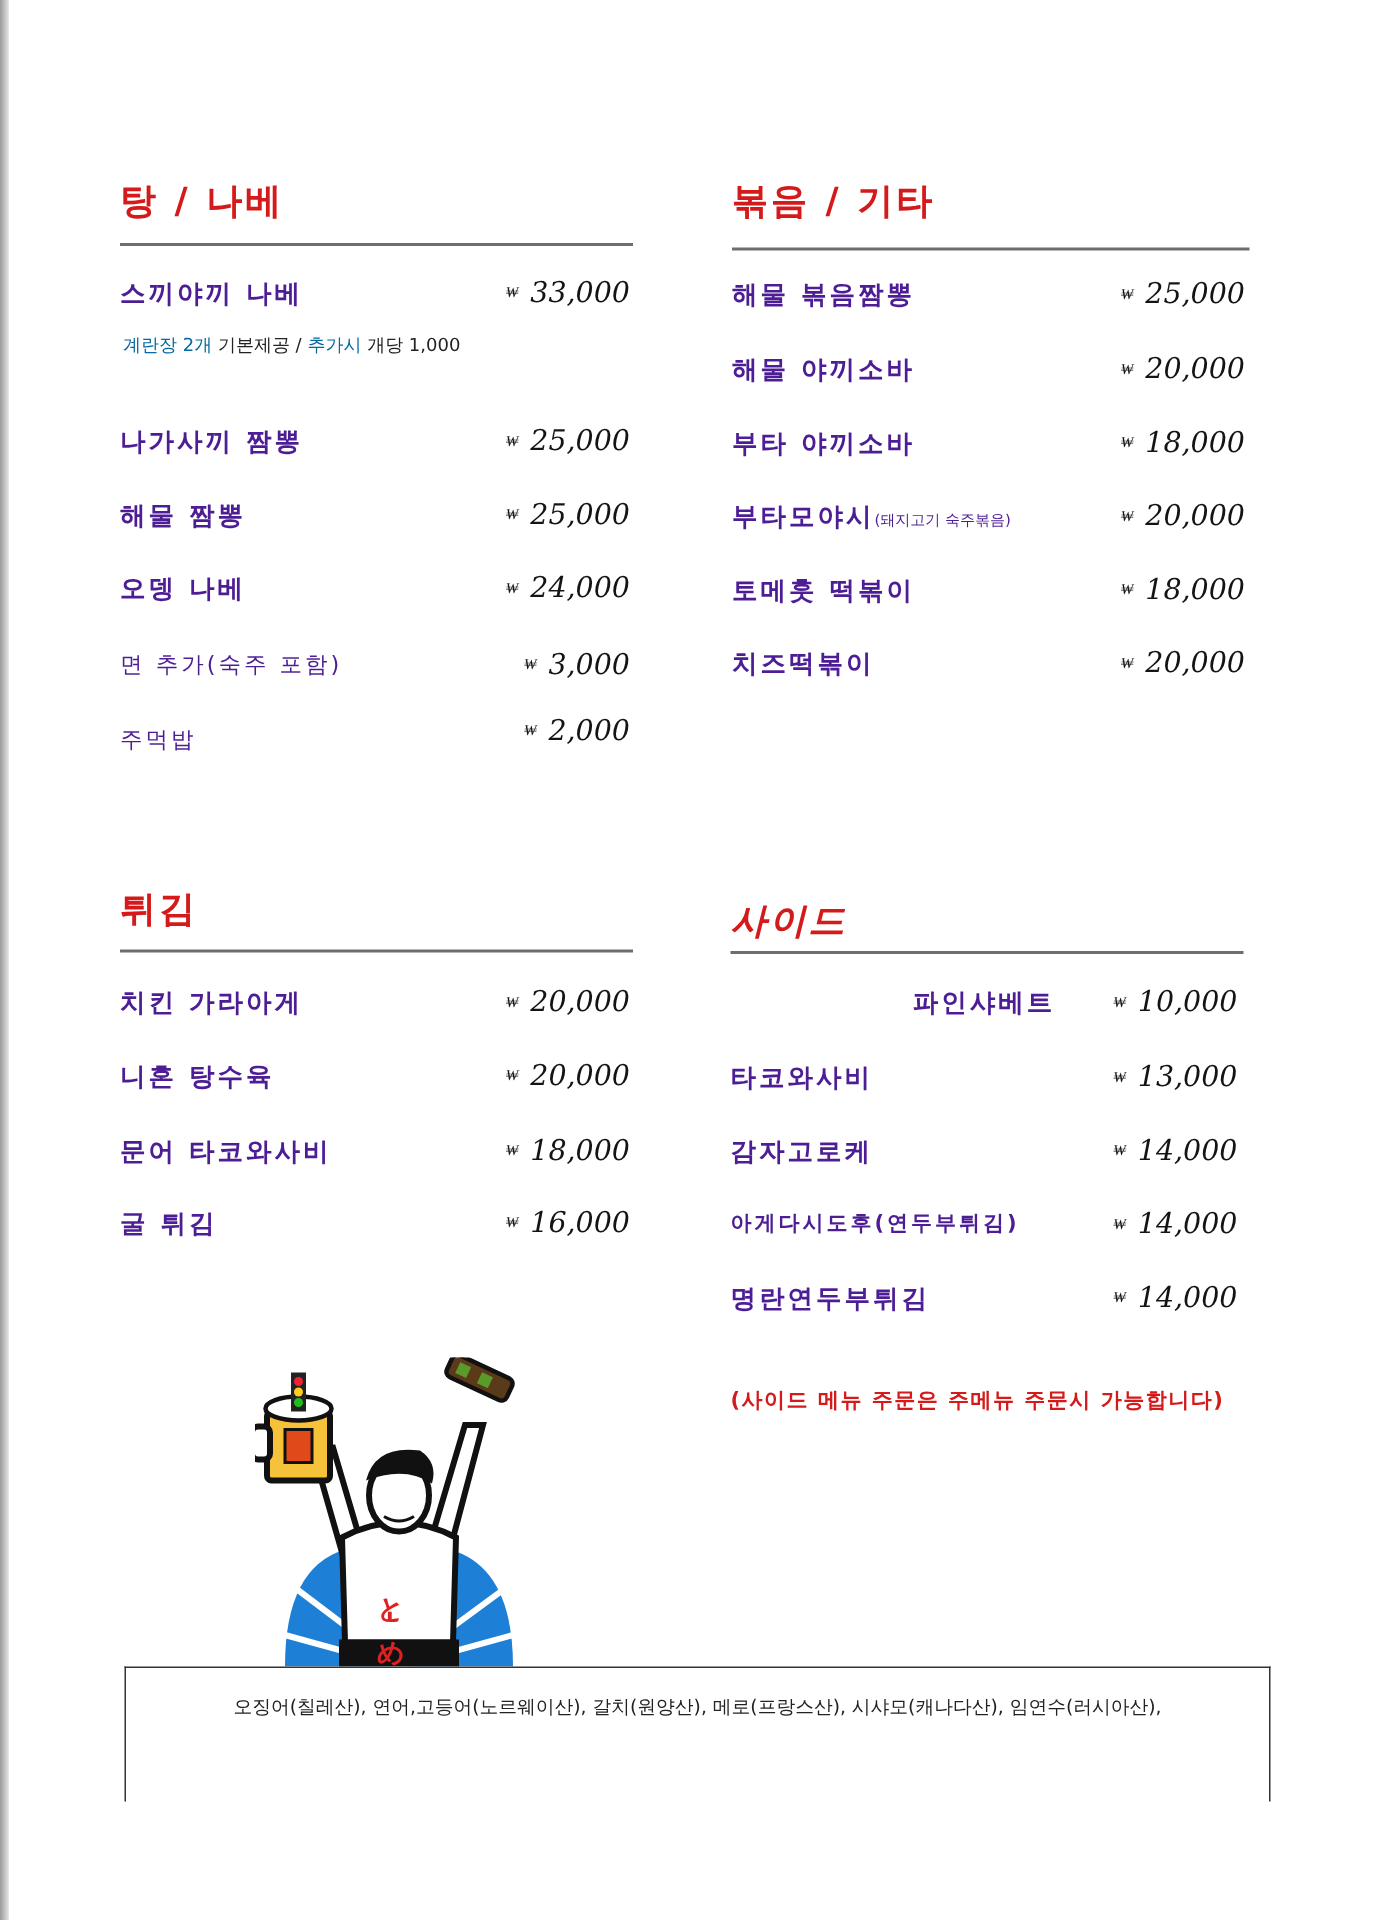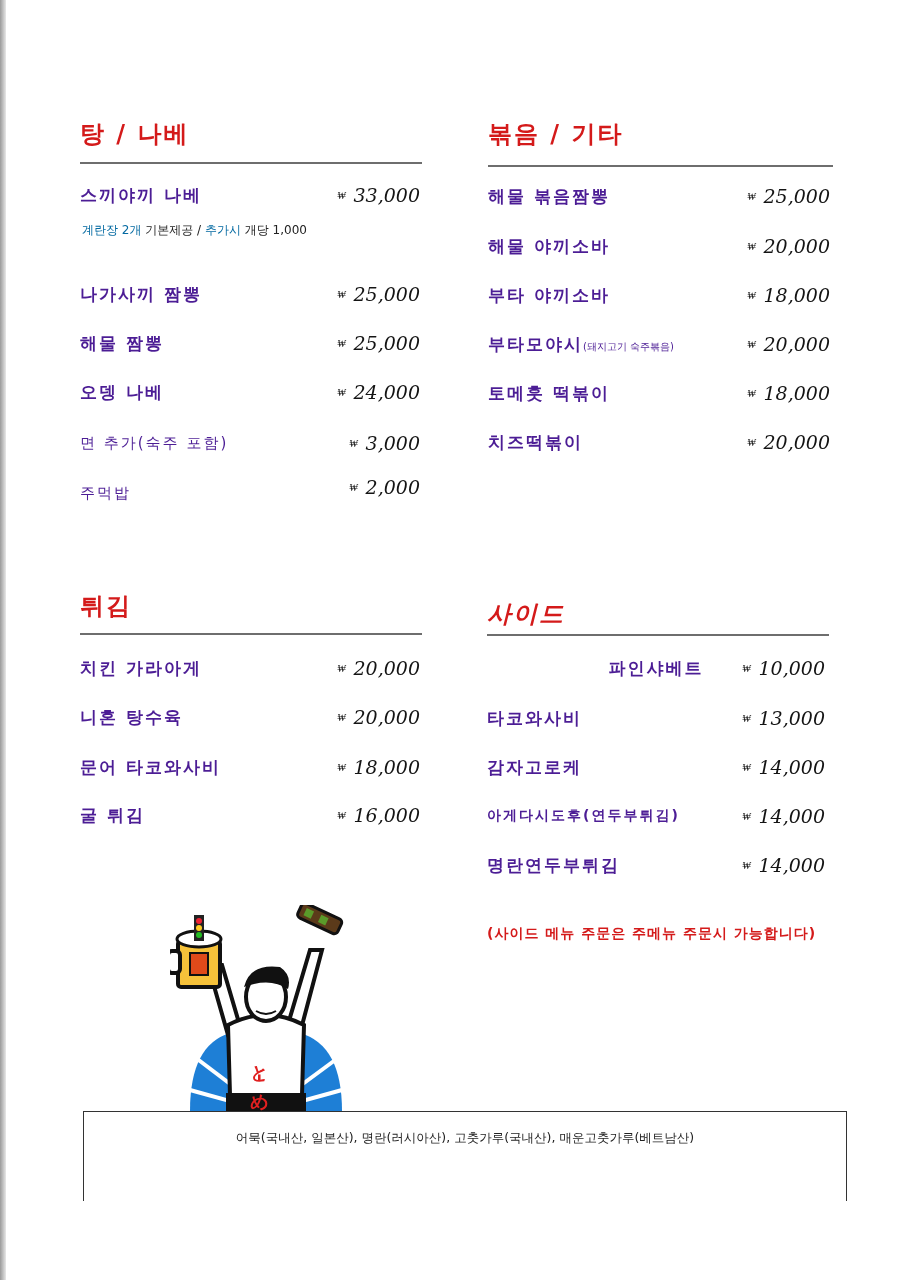--- a/index.html
+++ b/index.html
@@ -265,14 +265,14 @@
   <g transform="rotate(25 140 20)">
     <rect x="124" y="2" width="44" height="16" rx="4" fill="#5b3a1a" stroke="#111" stroke-width="3"></rect>
     <rect x="130" y="6" width="8" height="8" fill="#5a9a2a"></rect>
     <rect x="146" y="6" width="8" height="8" fill="#5a9a2a"></rect>
   </g>
 
   <text x="90" y="148" font-size="18" fill="#e02020" font-weight="bold" font-family="DejaVu Sans, sans-serif" writing-mode="tb">と-める</text>
 </svg>
 
 <div class="origin-box">
-  <div>어묵(국내산, 일본산), 명란(러시아산), 고춧가루(국내산), 매운고춧가루(베트남산)</div>
+  <div>오징어(칠레산), 연어,고등어(노르웨이산), 갈치(원양산), 메로(프랑스산), 시샤모(캐나다산), 임연수(러시아산),</div>
 </div>
 
 </body></html>

